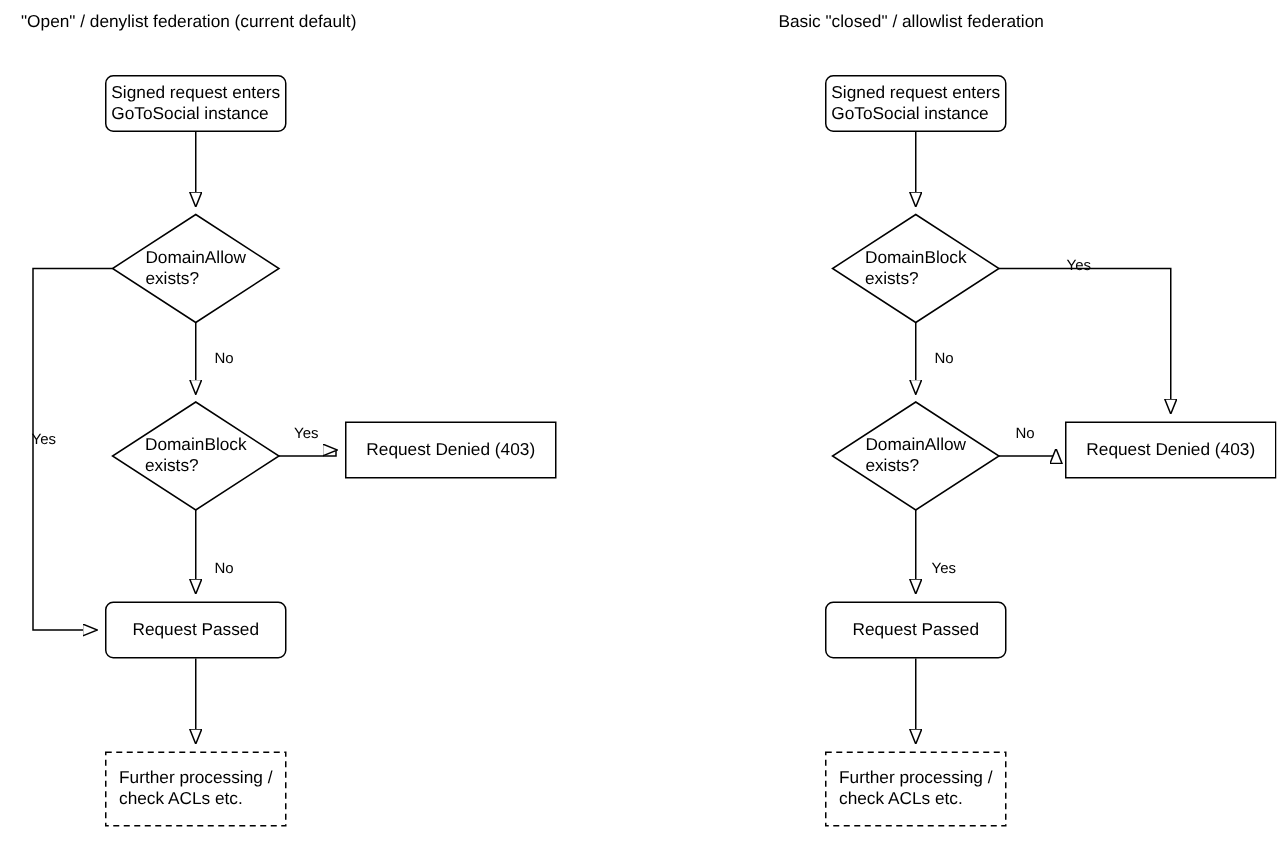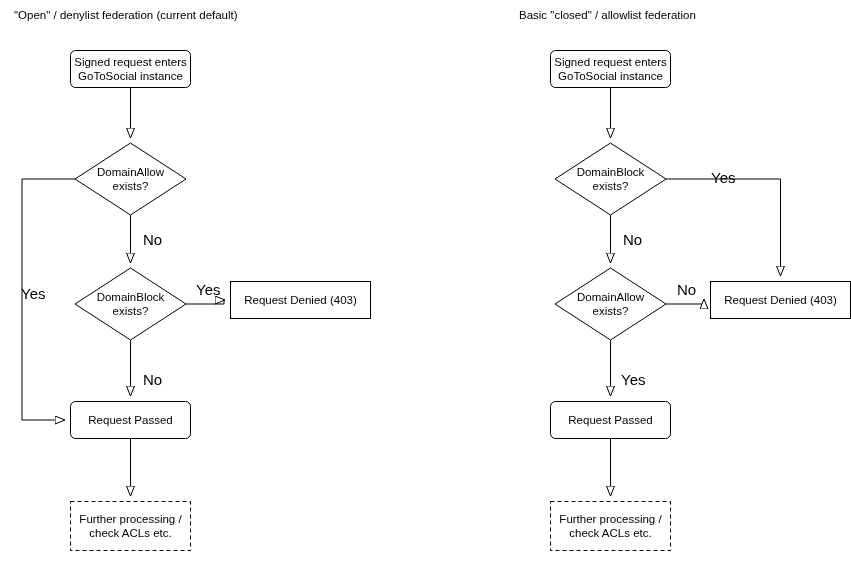--- a/index.html
+++ b/index.html
@@ -27,29 +27,29 @@
     left: 0;
     top: 0;
     width: 851px;
     height: 561px;
   }
   .node-label {
     position: absolute;
     display: flex;
     align-items: center;
     justify-content: center;
-    text-align: center;
+    text-align: left;
     font-size: 11.5px;
     line-height: 14px;
     white-space: pre-line;
     pointer-events: none;
   }
   .edge-label {
     position: absolute;
-    font-size: 15px;
+    font-size: 10px;
     line-height: 13px;
     text-align: center;
     white-space: nowrap;
   }
   .panel-title {
     position: absolute;
     font-size: 11.5px;
     line-height: 14px;
     white-space: nowrap;
   }

